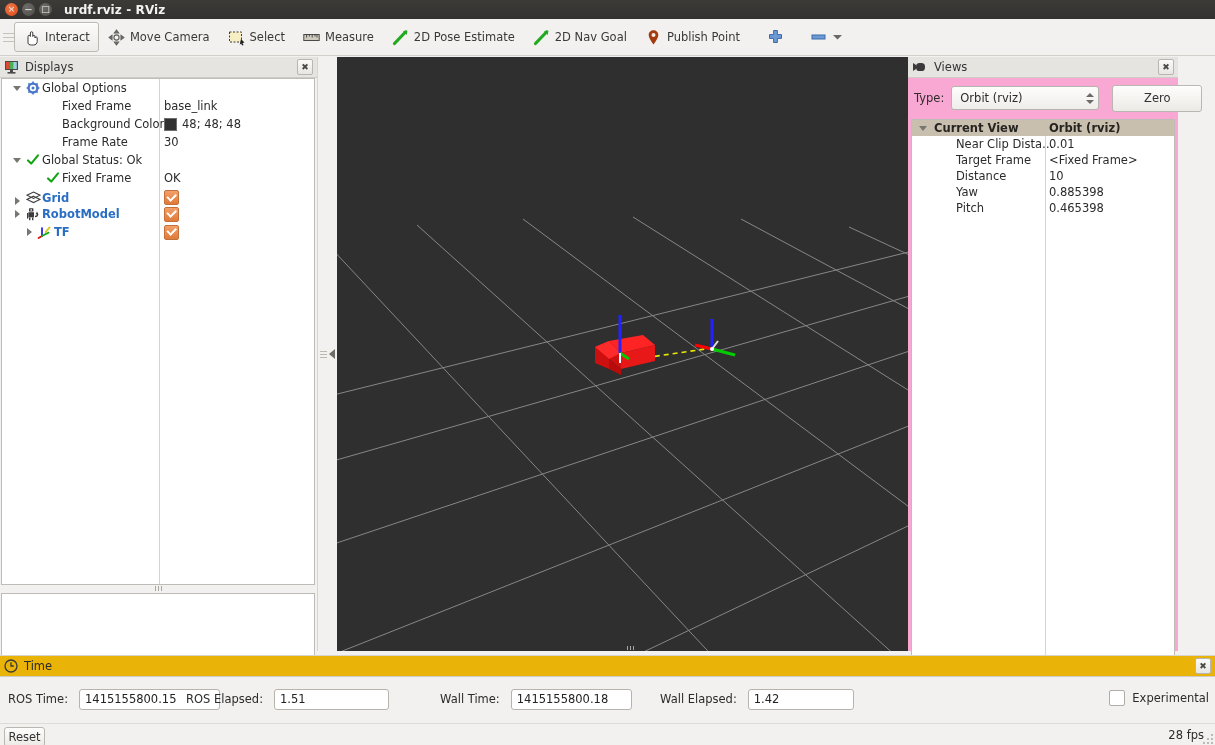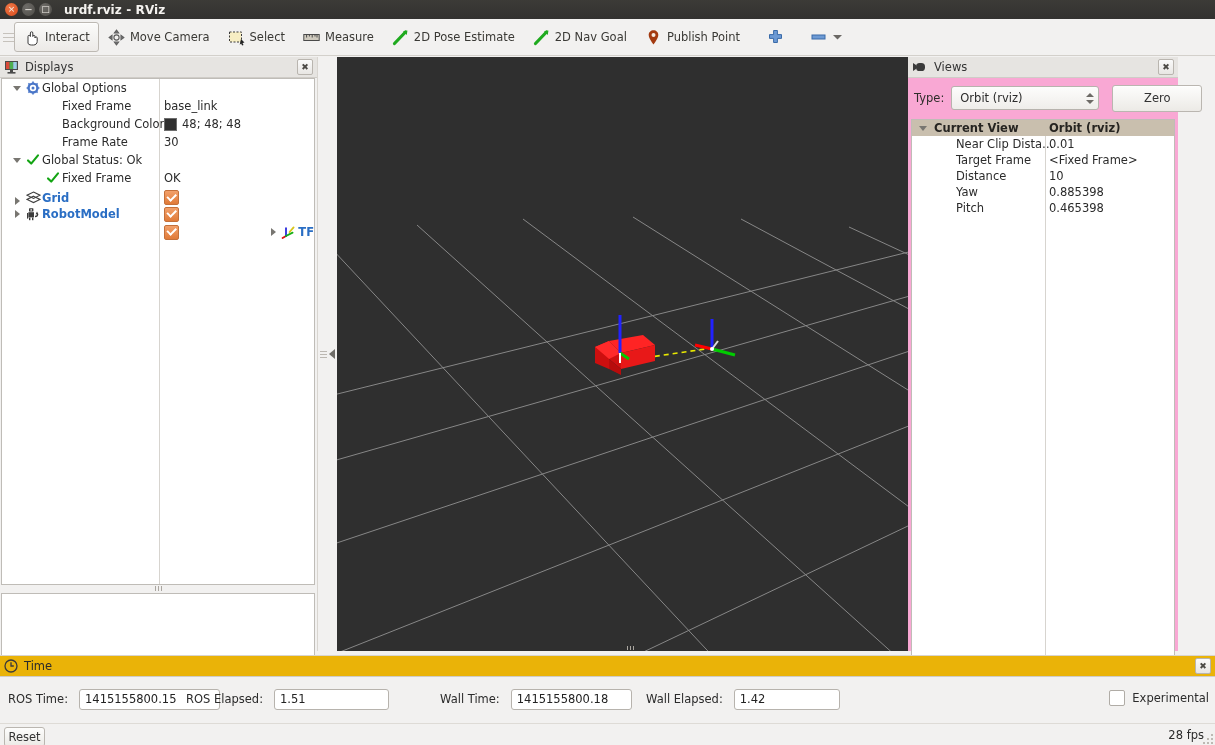--- a/index.html
+++ b/index.html
@@ -397,21 +397,21 @@
                 <rect x="7" y="10.6" width="1.4" height="2.6" fill="#3b3b3b"></rect>
                 <path d="M10 9.5c1.6 0 2.6-1.1 2.6-2.6" fill="none" stroke="#3b3b3b" stroke-width="1.3"></path>
                 <path d="M12 4.6l1.4 2.6H10.6z" fill="#3b3b3b"></path>
               </svg>
             </span>
             <span class="tlabel link">RobotModel</span>
             <span class="tvalue">
               <i class="cbox"></i>
             </span>
           </div>
-          <div class="trow" style="padding-left: 8px; justify-content: flex-end;">
+          <div class="trow" style="padding-left: 20px;">
             <span class="tw-arrow arr-r">
               <b></b>
             </span>
             <span class="ticon">
               <svg width="16" height="14" viewBox="0 0 16 14">
                 <g stroke-width="1.8" stroke-linecap="round">
                   <line x1="5" y1="11" x2="1.6" y2="13" stroke="#e01010"></line>
                   <line x1="5" y1="11" x2="5" y2="3.2" stroke="#2b2bdd"></line>
                   <line x1="5" y1="11" x2="11.6" y2="7.6" stroke="#17b017"></line>
                   <line x1="8.6" y1="7" x2="12.6" y2="2.4" stroke="#d8c518"></line>
@@ -618,21 +618,21 @@
           <span class="tinput" style="width:141px">1415155800.15</span>
         </div>
         <div class="tfield" style="position: absolute; left: 186px;">
           <span>ROS Elapsed:</span>
           <span class="tinput" style="width:115px">1.51</span>
         </div>
         <div class="tfield" style="position: absolute; left: 440px;">
           <span>Wall Time:</span>
           <span class="tinput" style="width:121px">1415155800.18</span>
         </div>
-        <div class="tfield" style="position: absolute; left: 646px;">
+        <div class="tfield" style="position: absolute; left: 660px;">
           <span>Wall Elapsed:</span>
           <span class="tinput" style="width:106px">1.42</span>
         </div>
       </div>
     <div class="expwrap">
       <span class="expbox"></span>
       <span>Experimental</span>
     </div>
   </div>
 

